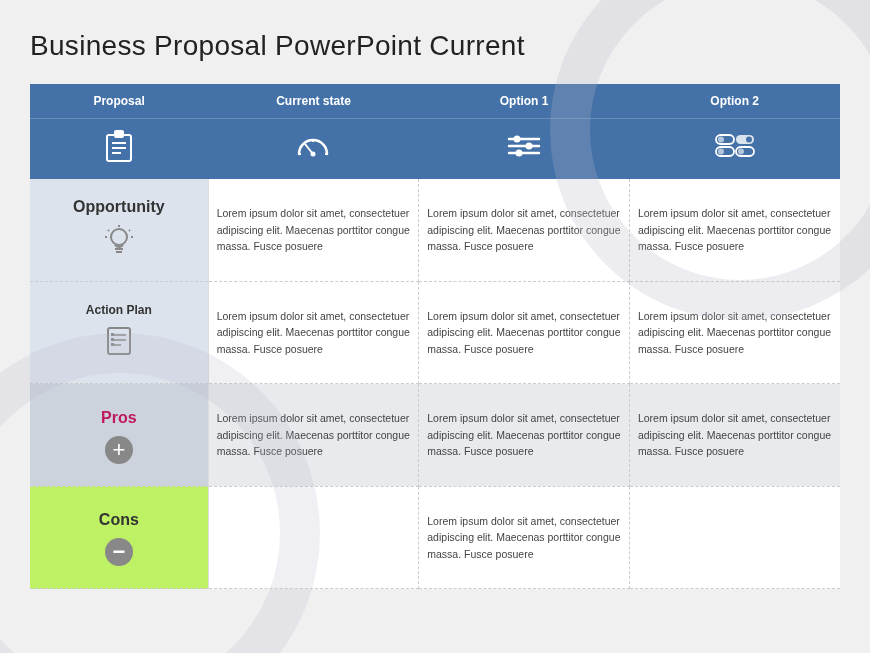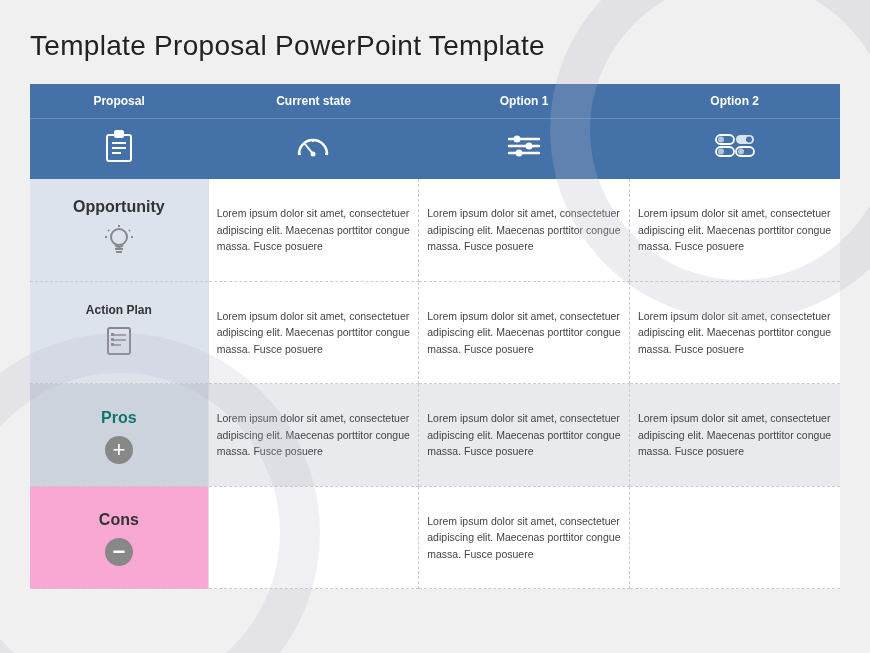--- a/index.html
+++ b/index.html
@@ -131,21 +131,21 @@
     .cell-text {
       font-size: 10.5px;
       line-height: 1.55;
       color: #444;
     }
   </style>
 </head>
 <body>
 
 <div class="slide">
-  <h1 class="slide-title">Template Proposal PowerPoint Template</h1>
+  <h1 class="slide-title">Business Proposal PowerPoint Current</h1>
 
   <table>
 
     <thead>
       <tr class="header-row">
         <th>Proposal</th>
         <th>Current state</th>
         <th>Option 1</th>
         <th>Option 2</th>
       </tr>
@@ -248,38 +248,38 @@
         <td>
           <span class="cell-text">Lorem ipsum dolor sit amet, consectetuer adipiscing elit. Maecenas porttitor congue massa. Fusce posuere</span>
         </td>
         <td>
           <span class="cell-text">Lorem ipsum dolor sit amet, consectetuer adipiscing elit. Maecenas porttitor congue massa. Fusce posuere</span>
         </td>
       </tr>
 
       <tr class="data-row shaded">
         <td style="background:#cdd3dd; text-align:center; vertical-align:middle;">
-          <div style="font-size:16px; font-weight:600; margin-bottom:6px; color:#0f766e;">Pros</div>
+          <div style="font-size:16px; font-weight:600; margin-bottom:6px; color:#be185d;">Pros</div>
           <div style="width:28px;height:28px;background:#888;border-radius:50%;display:flex;align-items:center;justify-content:center;margin:0 auto;">
             <span style="color:white;font-size:22px;line-height:1;font-weight:300;">+</span>
           </div>
         </td>
         <td style="background:#e8eaed;">
           <span class="cell-text">Lorem ipsum dolor sit amet, consectetuer adipiscing elit. Maecenas porttitor congue massa. Fusce posuere</span>
         </td>
         <td style="background:#e8eaed;">
           <span class="cell-text">Lorem ipsum dolor sit amet, consectetuer adipiscing elit. Maecenas porttitor congue massa. Fusce posuere</span>
         </td>
         <td style="background:#e8eaed;">
           <span class="cell-text">Lorem ipsum dolor sit amet, consectetuer adipiscing elit. Maecenas porttitor congue massa. Fusce posuere</span>
         </td>
       </tr>
 
       <tr class="data-row">
-        <td style="background:#f9a8d4; text-align:center; vertical-align:middle;margin-top:12px;">
+        <td style="background:#bef264; text-align:center; vertical-align:middle;margin-top:12px;">
           <div style="font-size:16px; font-weight:600; margin-bottom:6px; color:#333;">Cons</div>
           <div style="width:28px;height:28px;background:#888;border-radius:50%;display:flex;align-items:center;justify-content:center;margin:0 auto;">
             <span style="color:white;font-size:22px;line-height:1;font-weight:600;">−</span>
           </div>
         </td>
         <td>
           <span class="cell-text"></span>
         </td>
         <td>
           <span class="cell-text">Lorem ipsum dolor sit amet, consectetuer adipiscing elit. Maecenas porttitor congue massa. Fusce posuere</span>

